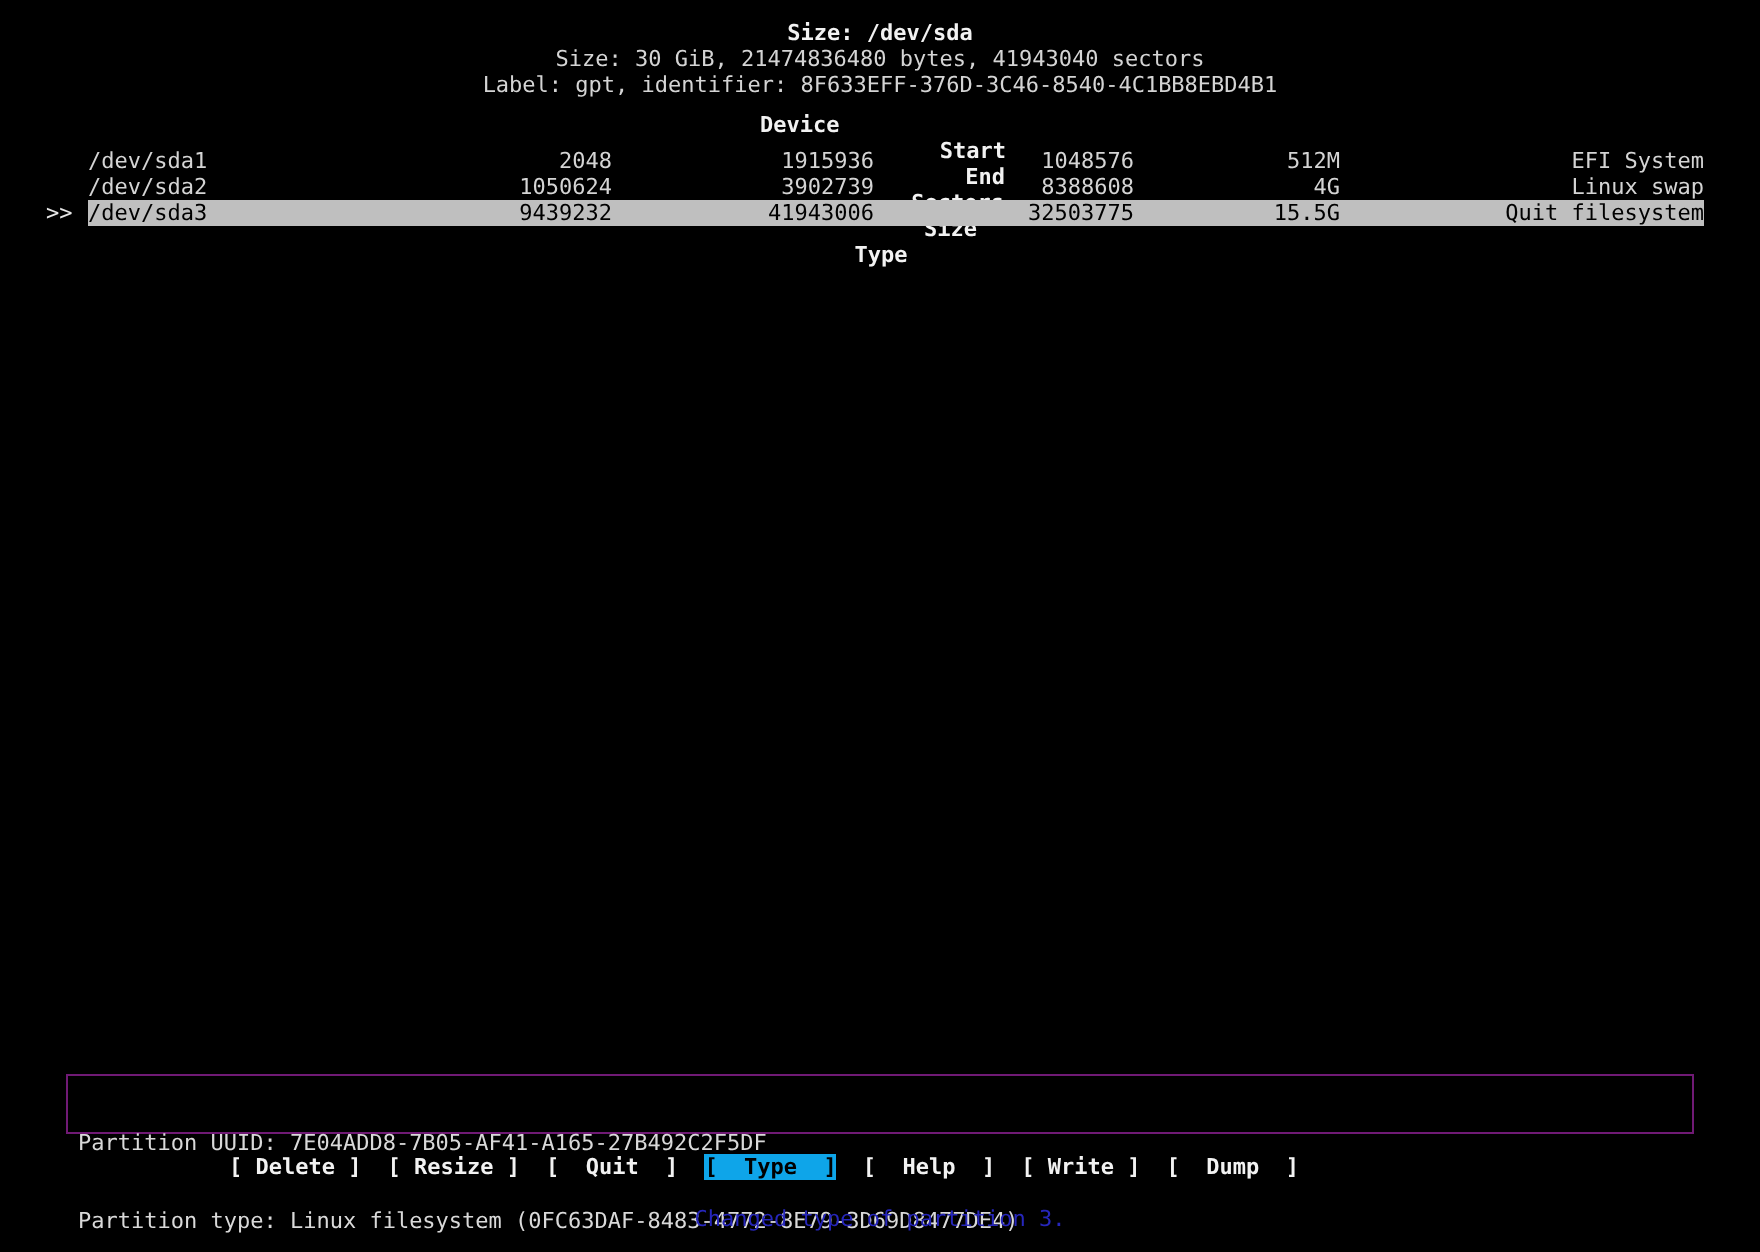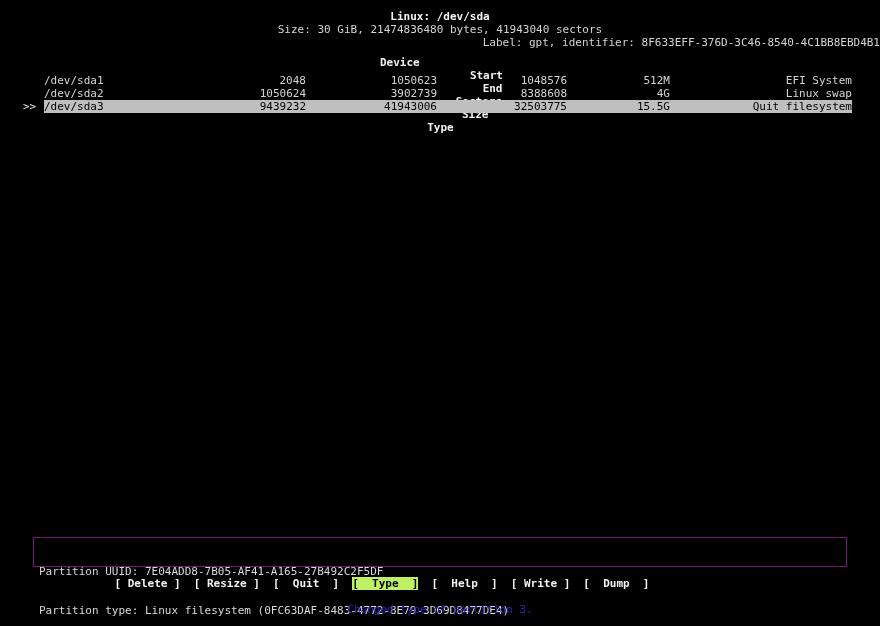--- a/index.html
+++ b/index.html
@@ -12,21 +12,21 @@
     font-size:11px; line-height:13px;
     color:#d4d4d4;
     overflow:hidden;
   }
   .center { position:absolute; left:0; width:880px; text-align:center; }
   .bold { font-weight:bold; color:#f2f2f2; }
 
   
   .hdr-disk  { top:10px; }
   .hdr-size  { top:23px; }
-  .hdr-label { top:36px;text-align:right; }
+  .hdr-label { top:36px; }
 
   
   .trow {
     position:absolute; left:22px; width:830px; height:13px;
     display:flex; align-items:center; white-space:pre;
   }
   .trow .c-marker  { width:22px;  text-align:left; padding-left:1px; }
   .trow .c-device  { width:130px; text-align:left; }
   .trow .c-start   { width:132px; text-align:right; }
   .trow .c-end     { width:131px; text-align:right; }
@@ -53,51 +53,51 @@
   }
   .infobox div { height:13px; }
 
   
   .menu {
     position:absolute; top:577px; left:0; width:764px; height:13px;
     display:flex; justify-content:center; gap:13px;
     white-space:pre; font-weight:bold; color:#f2f2f2;
   }
   .menu-btn { display:inline-block; height:13px; }
-  .menu-btn.selected { background:#bef264; color:#000; }
+  .menu-btn.selected { background:#0ea5e9; color:#000; }
 
   
   .status {
     top:603px; font-weight:normal; color:#2626bb;
   }
 </style>
 </head>
 <body>
 
 <div class="screen">
 
-  <div class="center bold hdr-disk">Linux: /dev/sda</div>
+  <div class="center bold hdr-disk">Size: /dev/sda</div>
   <div class="center hdr-size">Size: 30 GiB, 21474836480 bytes, 41943040 sectors</div>
   <div class="center hdr-label">Label: gpt, identifier: 8F633EFF-376D-3C46-8540-4C1BB8EBD4B1</div>
 
   <div class="trow thead">
     <span class="c-marker"></span>
     <span class="c-device">Device</span>
     <span class="c-start">Start</span>
     <span class="c-end">End</span>
     <span class="c-sectors">Sectors</span>
     <span class="c-size">Size</span>
     <span class="c-type">Type</span>
   </div>
 
   <div class="trow r1">
     <span class="c-marker"></span>
     <span class="c-device">/dev/sda1</span>
     <span class="c-start">2048</span>
-    <span class="c-end">1050623</span>
+    <span class="c-end">1915936</span>
     <span class="c-sectors">1048576</span>
     <span class="c-size">512M</span>
     <span class="c-type">EFI System</span>
   </div>
 
   <div class="trow r2">
     <span class="c-marker"></span>
     <span class="c-device">/dev/sda2</span>
     <span class="c-start">1050624</span>
     <span class="c-end">3902739</span>

